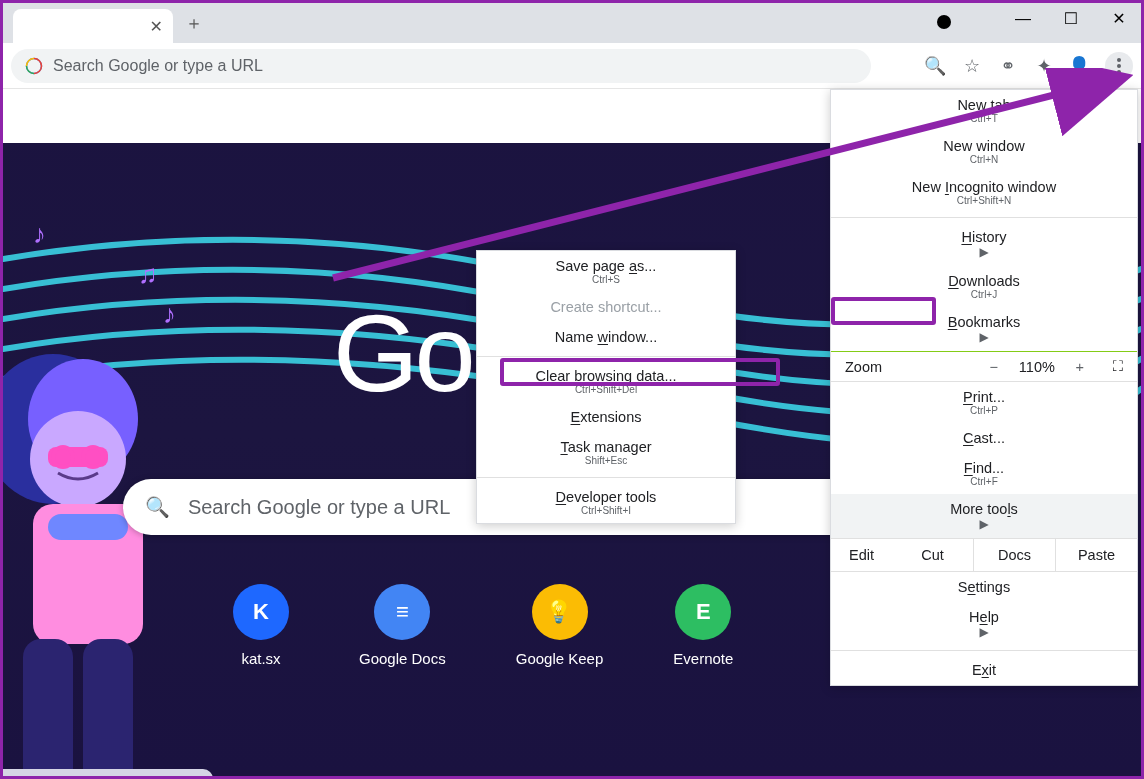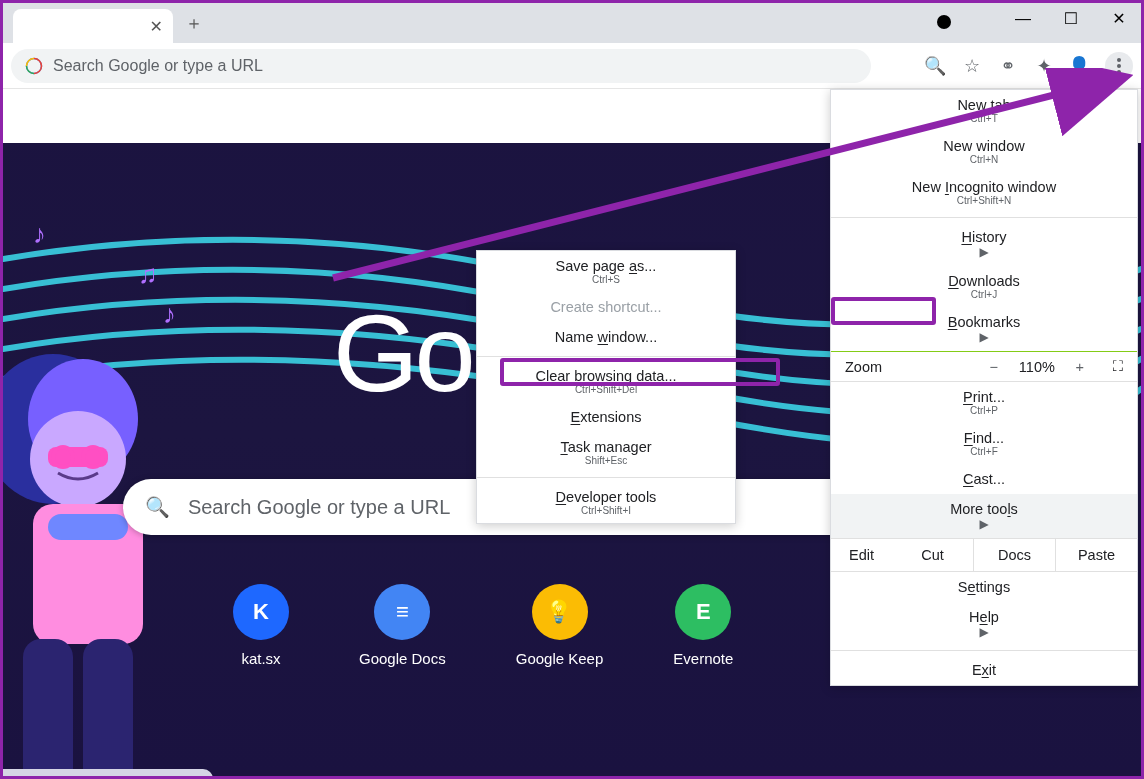--- a/index.html
+++ b/index.html
@@ -217,25 +217,25 @@
     <span class="btn">−</span>
     <span>110%</span>
     <span class="btn">+</span>
     <span class="fs">⛶</span>
   </div>
   <div class="menu-item">
     <span><span class="u">P</span>rint...</span>
     <span class="short">Ctrl+P</span>
   </div>
   <div class="menu-item">
+    <span><span class="u">C</span>ast...</span>
+  </div>
+  <div class="menu-item">
     <span><span class="u">F</span>ind...</span>
     <span class="short">Ctrl+F</span>
-  </div>
-  <div class="menu-item">
-    <span><span class="u">C</span>ast...</span>
   </div>
   <div class="menu-item hover">
     <span>More too<span class="u">l</span>s</span>
     <span class="arrow">▶</span>
   </div>
   <div class="edit-row">
     <span class="lbl">Edit</span>
     <span class="cell">Cut</span>
     <span class="cell">Docs</span>
     <span class="cell">Paste</span>

